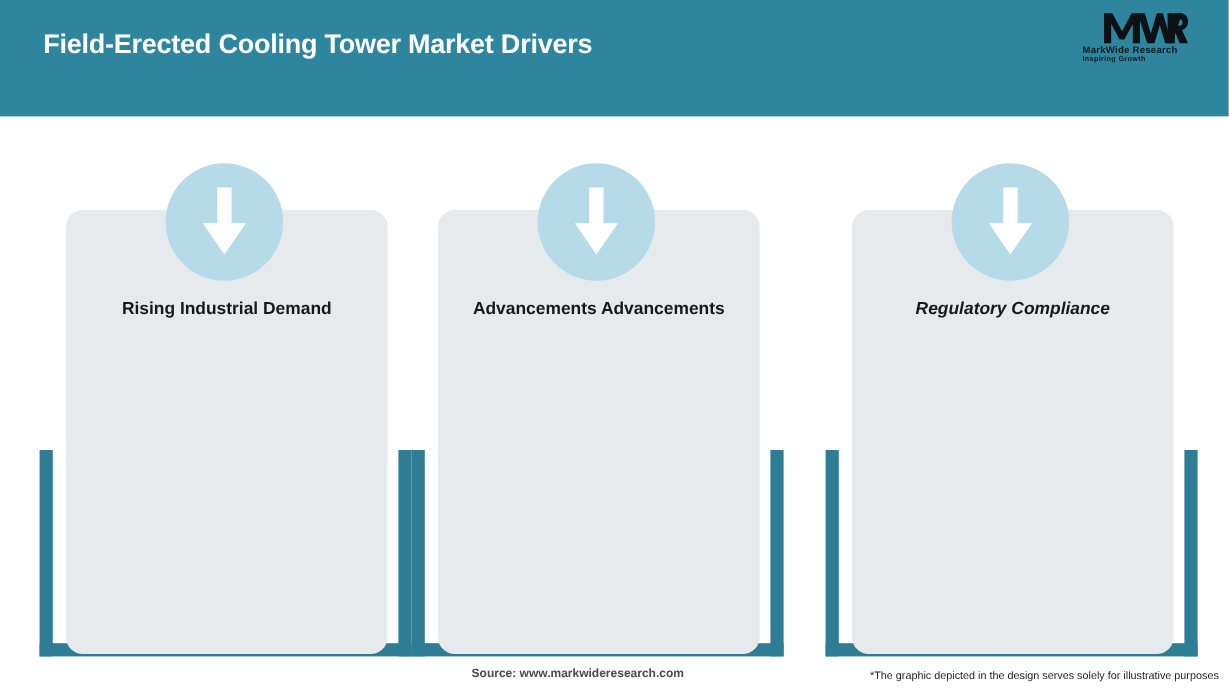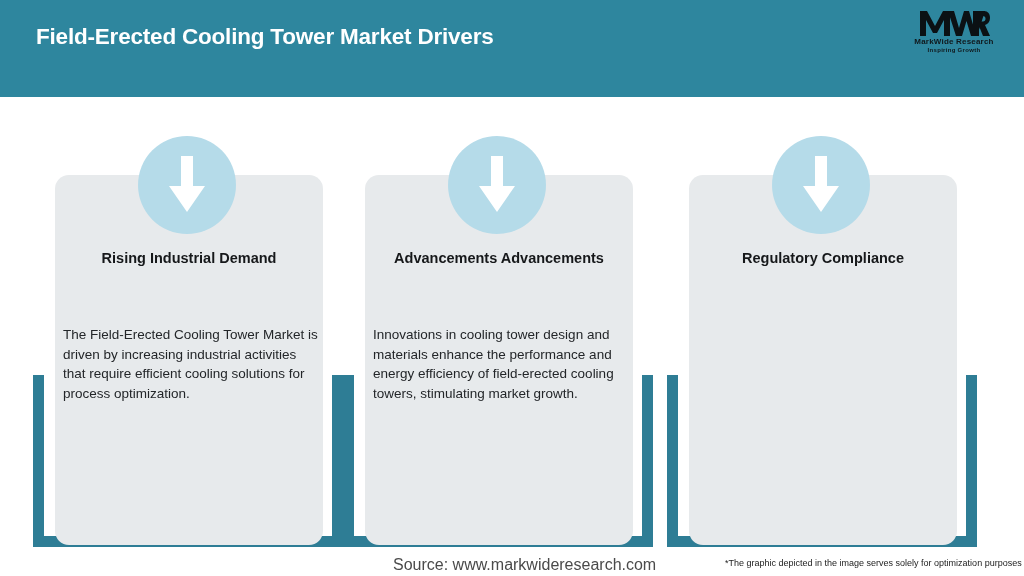--- a/index.html
+++ b/index.html
@@ -36,21 +36,21 @@
     text-align: right;
   }
 
   
   .logo {
     position: absolute;
     right: 18px;
     top: 8px;
     width: 104px;
     height: 52px;
-    text-align: center;
+    text-align: left;
   }
   .logo-mark {
     display: block;
     margin: 0 auto;
   }
   .logo-name {
     display: block;
     font-size: 8px;
     font-weight: bold;
     color: #10181c;
@@ -76,21 +76,21 @@
     height: 450px;
   }
   .card-wrap {
     position: absolute;
     top: 0;
     width: 310px;
     height: 411px;
   }
   .card-wrap.c0 { left: 33px; }
   .card-wrap.c1 { left: 343px; }
-  .card-wrap.c2 { left: 667px; }
+  .card-wrap.c2 { left: 688px; font-style: italic; }
 
   
   .frame {
     position: absolute;
     left: 0;
     top: 278px;
     width: 310px;
     height: 172px;
     border-left: 11px solid #2e7d95;
     border-right: 11px solid #2e7d95;
@@ -144,22 +144,22 @@
     line-height: 19.5px;
     color: #232629;
     text-align: left;
   }
 
   
   .footer-source {
     position: absolute;
     left: 393px;
     top: 556px;
-    font-size: 16px;
-    font-weight: normal;
+    font-size: 10px;
+    font-weight: bold;
     color: #4a4a4a;
   }
   .footer-note {
     position: absolute;
     left: 725px;
     top: 558px;
     font-size: 9px;
     color: #1c1c1c;
     white-space: nowrap;
   }
@@ -185,43 +185,41 @@
 
   <div class="card-wrap c0">
     <div class="frame"></div>
     <div class="panel"></div>
     <div class="badge">
       <svg width="40" height="58" viewBox="0 0 40 58">
         <path d="M14 0 L26 0 L26 30 L38 30 L20 56 L2 30 L14 30 Z" fill="#ffffff"></path>
       </svg>
     </div>
     <div class="card-title">Rising Industrial Demand</div>
-    <div class="card-body">The Field-Erected Cooling Tower Market is driven by increasing industrial activities that require efficient cooling solutions for process optimization.</div>
   </div>
 
   <div class="card-wrap c1">
     <div class="frame"></div>
     <div class="panel"></div>
     <div class="badge">
       <svg width="40" height="58" viewBox="0 0 40 58">
         <path d="M14 0 L26 0 L26 30 L38 30 L20 56 L2 30 L14 30 Z" fill="#ffffff"></path>
       </svg>
     </div>
     <div class="card-title">Advancements Advancements</div>
-    <div class="card-body">Innovations in cooling tower design and materials enhance the performance and energy efficiency of field-erected cooling towers, stimulating market growth.</div>
   </div>
 
   <div class="card-wrap c2">
     <div class="frame"></div>
     <div class="panel"></div>
     <div class="badge">
       <svg width="40" height="58" viewBox="0 0 40 58">
         <path d="M14 0 L26 0 L26 30 L38 30 L20 56 L2 30 L14 30 Z" fill="#ffffff"></path>
       </svg>
     </div>
     <div class="card-title">Regulatory Compliance</div>
   </div>
 
 </div>
 
 <div class="footer-source">Source: www.markwideresearch.com</div>
 
-<div class="footer-note">*The graphic depicted in the image serves solely for optimization purposes</div>
+<div class="footer-note">*The graphic depicted in the design serves solely for illustrative purposes</div>
 
 </body></html>

